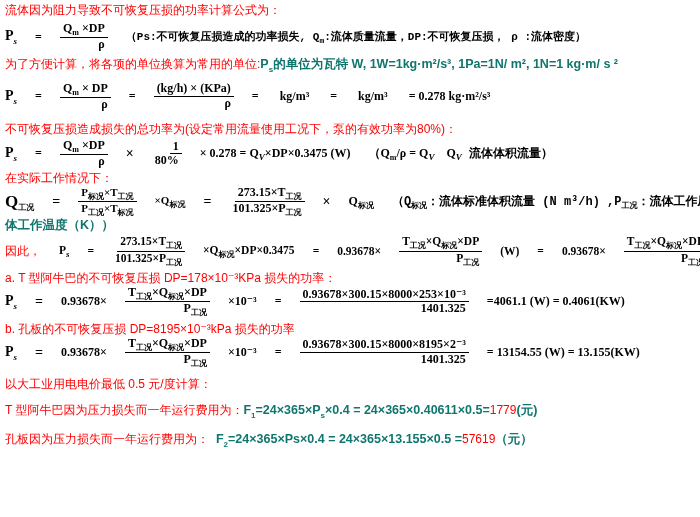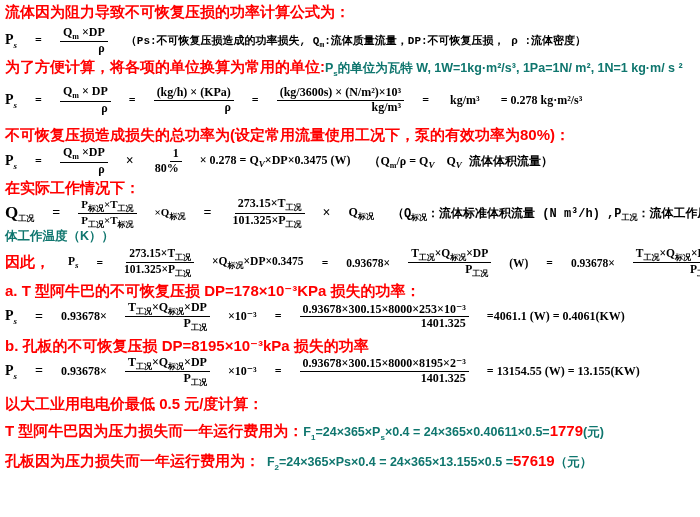--- a/index.html
+++ b/index.html
@@ -3,21 +3,21 @@
 <meta charset="utf-8">
 <style>
   html,body{margin:0;padding:0;}
   body{
     width:700px;height:517px;background:#ffffff;overflow:hidden;
     font-family:"Liberation Sans","DejaVu Sans",sans-serif;
     color:#000;
   }
   .page{padding:3px 5px 0 5px;}
   span, sub {white-space:pre;}
-  .red{color:var(--red,#ff0000);font-weight:bold;font-size:15px;line-height:1.25;}
+  .red{color:var(--red,#ff0000);font-weight:normal;font-size:12px;line-height:1.25;}
   .blk{color:#0f766e;font-weight:bold;font-size:12.5px;line-height:1.25;}
   .textline{margin:0;}
   .row{display:flex;align-items:center;gap:18px;flex-wrap:nowrap;}
   .math{font-family:"Liberation Serif","DejaVu Serif",serif;font-weight:bold;color:#000;font-size:12px;}
   .math .cjk{font-family:Liberation Mono, monospace;}
   .frac{display:inline-flex;flex-direction:column;align-items:flex-end;line-height:1.15;}
   .frac .num{display:block;border-bottom:1.4px solid #000;padding:0 3px;text-align:center;}
   .frac .den{display:block;padding:0 3px;text-align:center;}
   sub{font-size:8px;line-height:1;}
   sub.lat{font-size:9px;font-style:italic;}
@@ -56,21 +56,20 @@
       <span class="num"><span>Q</span><sub>m</sub><span> × DP</span></span>
       <span class="den">ρ</span>
     </span>
     <span>=</span>
     <span class="frac">
       <span class="num">(kg/h) × (KPa)</span>
       <span class="den">ρ</span>
     </span>
     <span>=</span>
     <span class="frac">
-      <span class="num">(kg/3600s) × (N/m²)×10³</span>
       <span class="den">kg/m³</span>
     </span>
     <span>=</span>
     <span class="frac">
       <span class="den">kg/m³</span>
     </span>
     <span>= 0.278 kg·m²/s³</span>
   </div>
 
   <div class="red textline m-t10">不可恢复压损造成损失的总功率为(设定常用流量使用工况下，泵的有效功率为80%)：</div>

